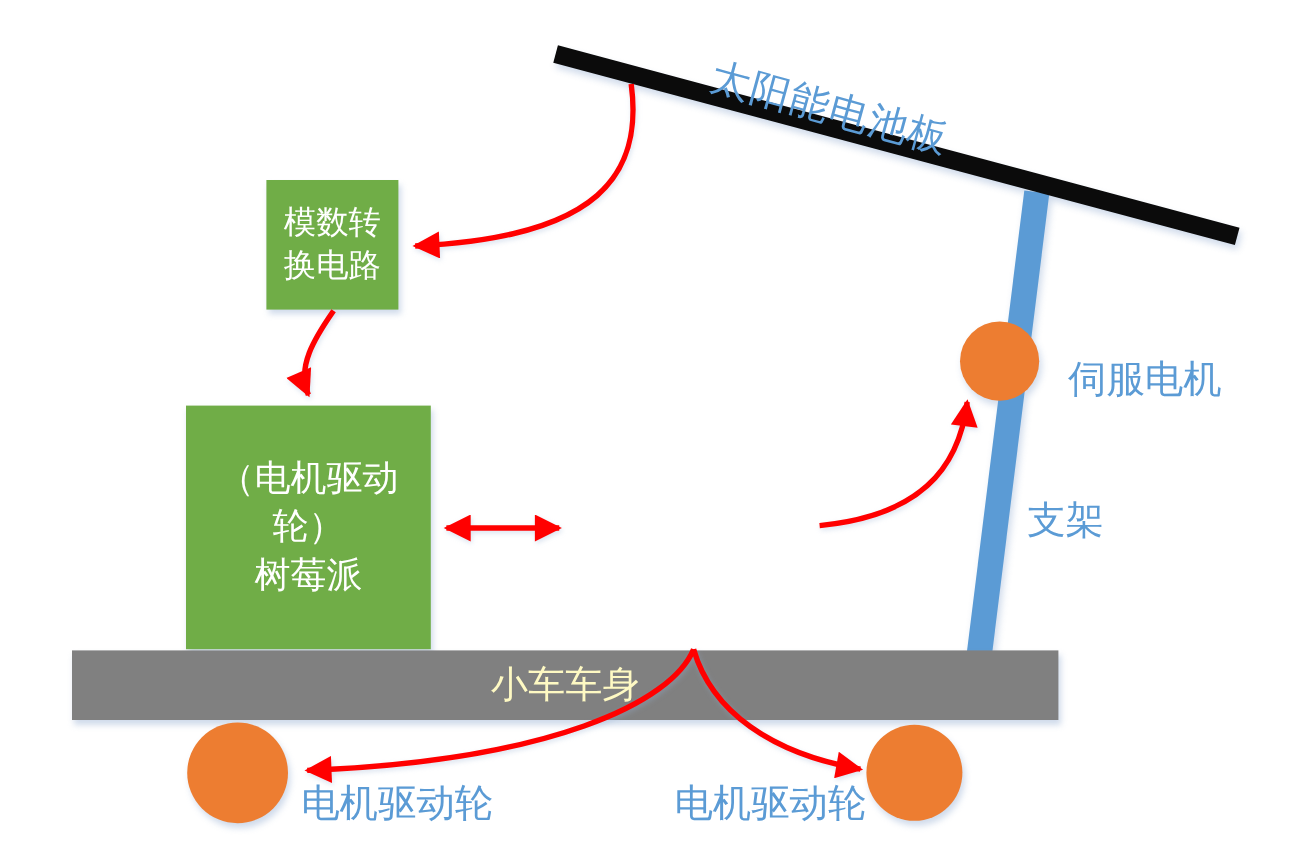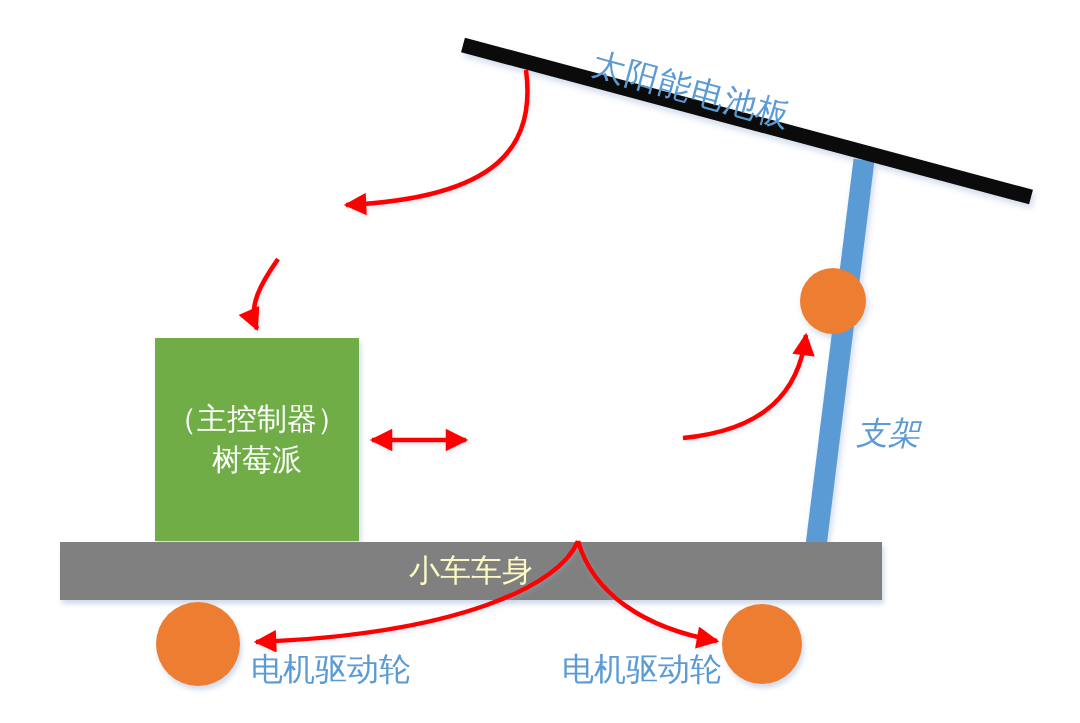--- a/index.html
+++ b/index.html
@@ -25,48 +25,53 @@
 
   .wheel { position: absolute; border-radius: 50%; background: #ED7D31; z-index: 2;
            box-shadow: 2px 4px 5px rgba(150,175,210,0.45); }
   #left-wheel  { left: 156px; top: 602px; width: 84px; height: 84px; }
   #right-wheel { left: 722px; top: 604px; width: 80px; height: 80px; }
 
   .blue-label { position: absolute; color: #5B9BD5; font-size: 32px; z-index: 2; white-space: nowrap; }
   #solar-panel-label { left: 599px; top: 42px; font-size: 33px; letter-spacing: 1px;
                        transform: rotate(15.3deg); transform-origin: left top; }
   #servo-label        { left: 890px; top: 295px; }
-  #bracket-label      { left: 856px; top: 412px; font-style: italic; }
+  #bracket-label      { left: 856px; top: 412px; }
   #left-wheel-label   { left: 251px; top: 648px; }
   #right-wheel-label  { left: 562px; top: 648px; }
 </style>
 </head>
 <body>
 
 <div id="stage">
 
   <svg id="shape-layer" class="layer" width="1080" height="723" viewBox="0 0 1080 723">
     <line x1="864" y1="160" x2="816" y2="546" stroke="#5B9BD5" stroke-width="21"></line>
     <line x1="463" y1="45" x2="1031" y2="197" stroke="#0b0b0b" stroke-width="15"></line>
     <circle cx="833" cy="301" r="33" fill="#ED7D31"></circle>
   </svg>
 
+  <div id="adc-box" class="node green-box">
+    <span>模数转
+换电路</span>
+  </div>
   <div id="pi-box" class="node green-box">
-    <span>（主控制器）
+    <span>（电机驱动轮）
 树莓派</span>
   </div>
 
   <div id="car-body" class="node">
     <span>小车车身</span>
   </div>
 
   <div id="left-wheel" class="wheel"></div>
   <div id="right-wheel" class="wheel"></div>
 
   <div id="solar-panel-label" class="blue-label">太阳能电池板</div>
+  <div id="servo-label" class="blue-label">伺服电机</div>
   <div id="bracket-label" class="blue-label">支架</div>
   <div id="left-wheel-label" class="blue-label">电机驱动轮</div>
   <div id="right-wheel-label" class="blue-label">电机驱动轮</div>
 
   <svg id="arrow-layer" class="layer" width="1080" height="723" viewBox="0 0 1080 723">
     <defs>
       <marker id="ah" viewBox="0 0 10 10" refX="9" refY="5" markerWidth="5.5" markerHeight="5" orient="auto-start-reverse">
         <path d="M 0 0 L 10 5 L 0 10 z" fill="#FF0000"></path>
       </marker>
     </defs>

